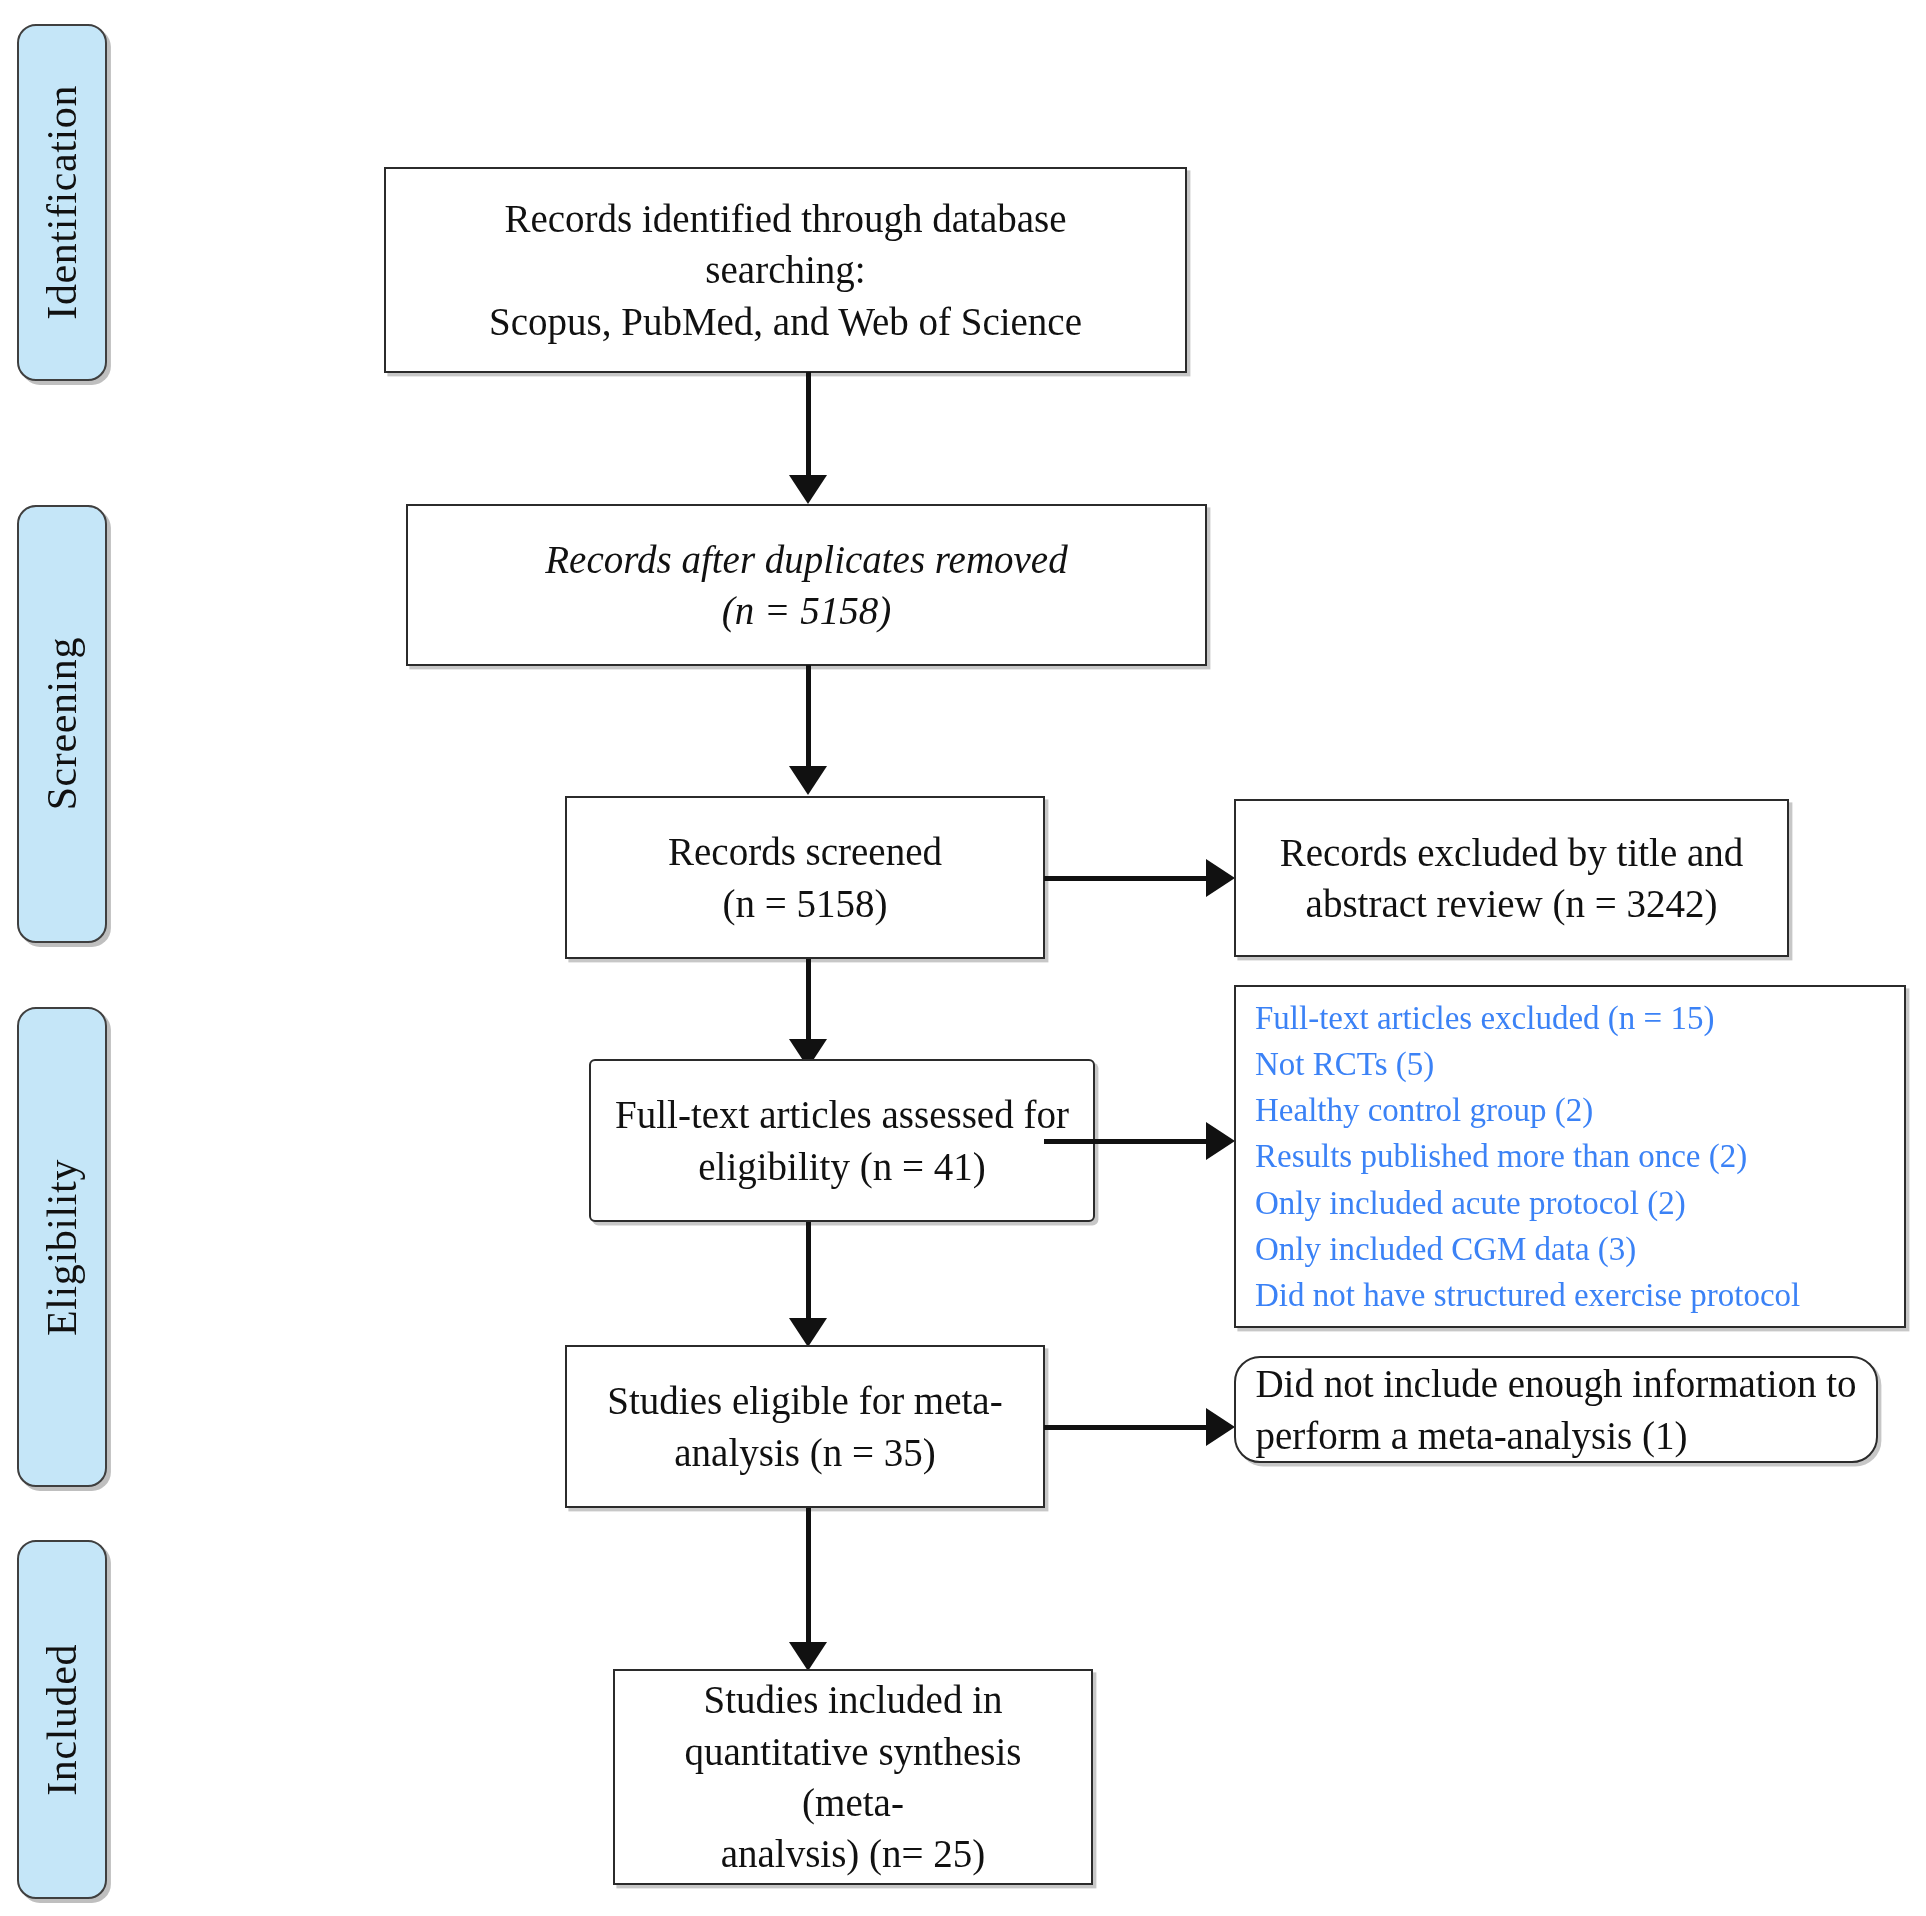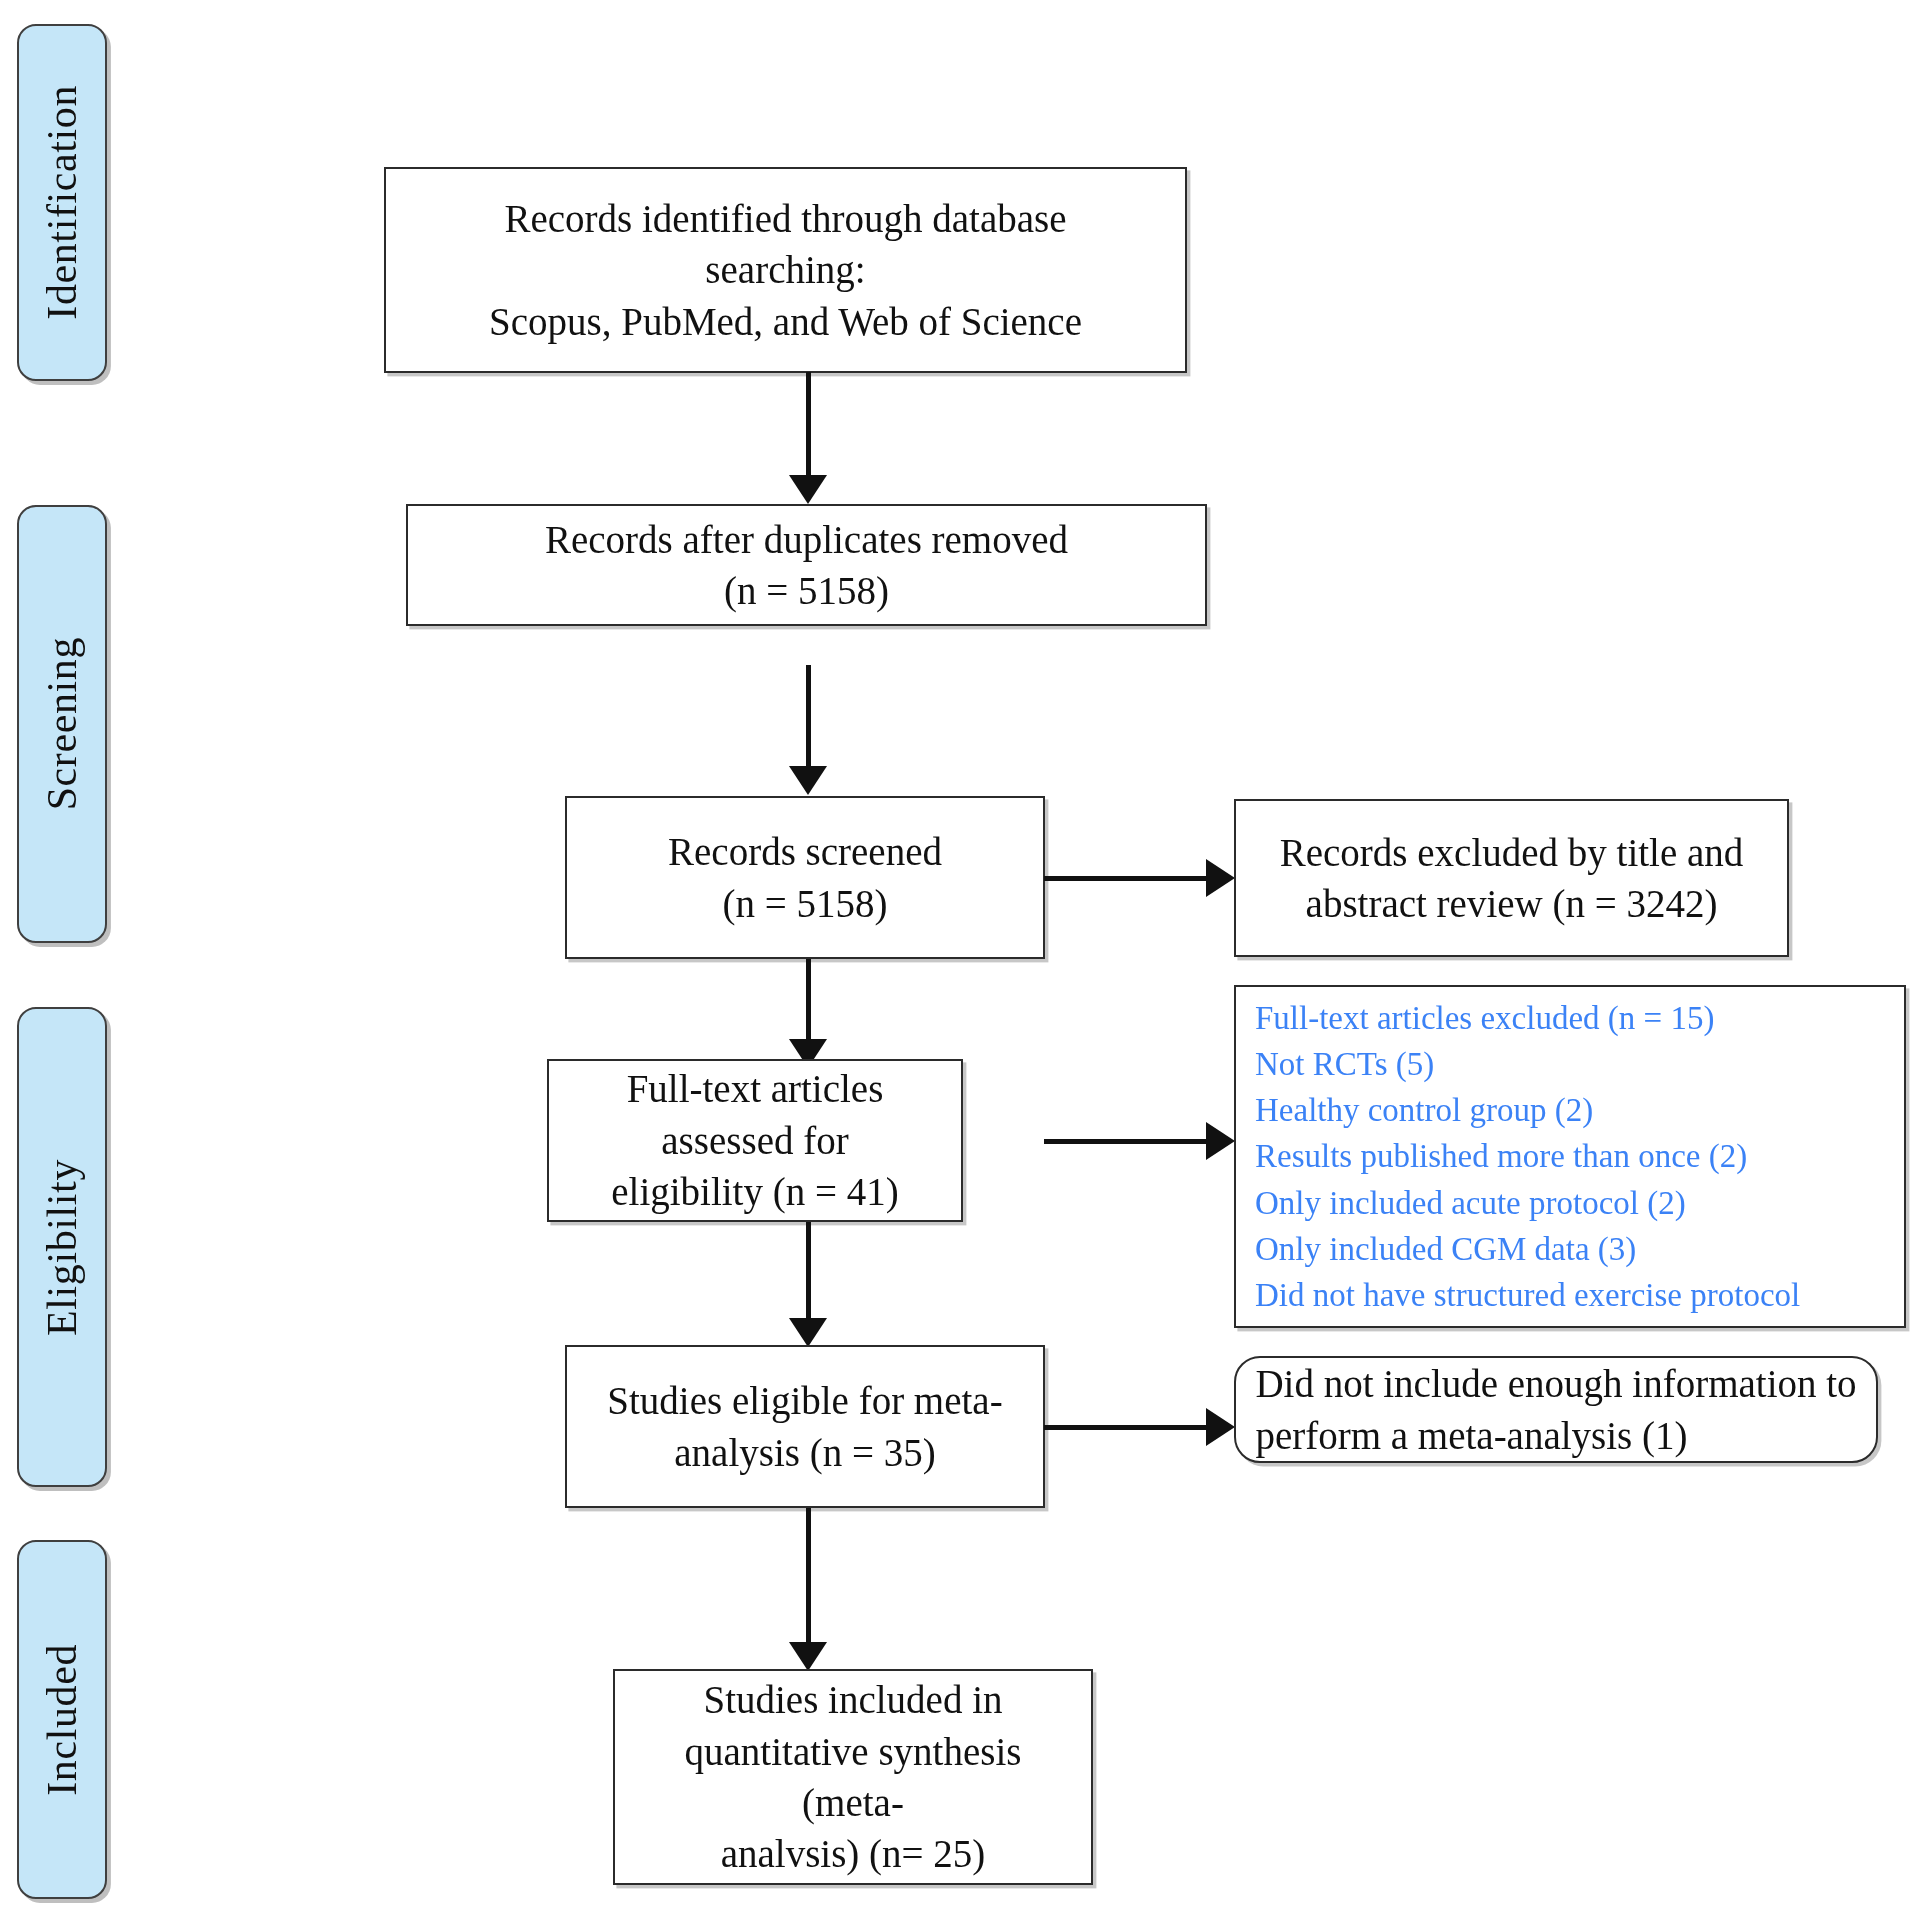--- a/index.html
+++ b/index.html
@@ -131,21 +131,21 @@
 
   <div class="flow-box" style="left:384px; top:167px; width:803px; height:206px;">
     <div class="box-text">Records identified through database
 searching:
 Scopus, PubMed, and Web of Science</div>
   </div>
 
   <div class="v-line" style="left:806px; top:372px; width:5px; height:107px;"></div>
   <div class="arrow-down" style="left:789px; top:475px;"></div>
 
-  <div class="flow-box" style="left:406px; top:504px; width:801px; height:122px;">
+  <div class="flow-box" style="left:406px; top:504px; width:801px; height:162px;font-style:italic;">
     <div class="box-text">Records after duplicates removed
 (n = 5158)</div>
   </div>
 
   <div class="v-line" style="left:806px; top:665px; width:5px; height:103px;"></div>
   <div class="arrow-down" style="left:789px; top:766px;"></div>
 
   <div class="flow-box" style="left:565px; top:796px; width:480px; height:163px;">
     <div class="box-text">Records screened
 (n = 5158)</div>
@@ -155,21 +155,21 @@
   <div class="arrow-right" style="left:1206px; top:859px;"></div>
 
   <div class="flow-box" style="left:1234px; top:799px; width:555px; height:158px;">
     <div class="box-text">Records excluded by title and
 abstract review (n = 3242)</div>
   </div>
 
   <div class="v-line" style="left:806px; top:959px; width:5px; height:82px;"></div>
   <div class="arrow-down" style="left:789px; top:1039px;"></div>
 
-  <div class="flow-box" style="left:547px; top:1059px; width:416px; height:163px;">
+  <div class="flow-box" style="left:589px; top:1059px; width:506px; height:163px;border-radius:6px;">
     <div class="box-text">Full-text articles assessed for
 eligibility (n = 41)</div>
   </div>
 
   <div class="h-line" style="left:1044px; top:1139px; width:168px; height:5px;"></div>
   <div class="arrow-right" style="left:1206px; top:1122px;"></div>
 
   <div class="flow-box list-box" style="left:1234px; top:985px; width:672px; height:343px;">
     <ul class="box-list">
       <li>Full-text articles excluded (n = 15)</li>

